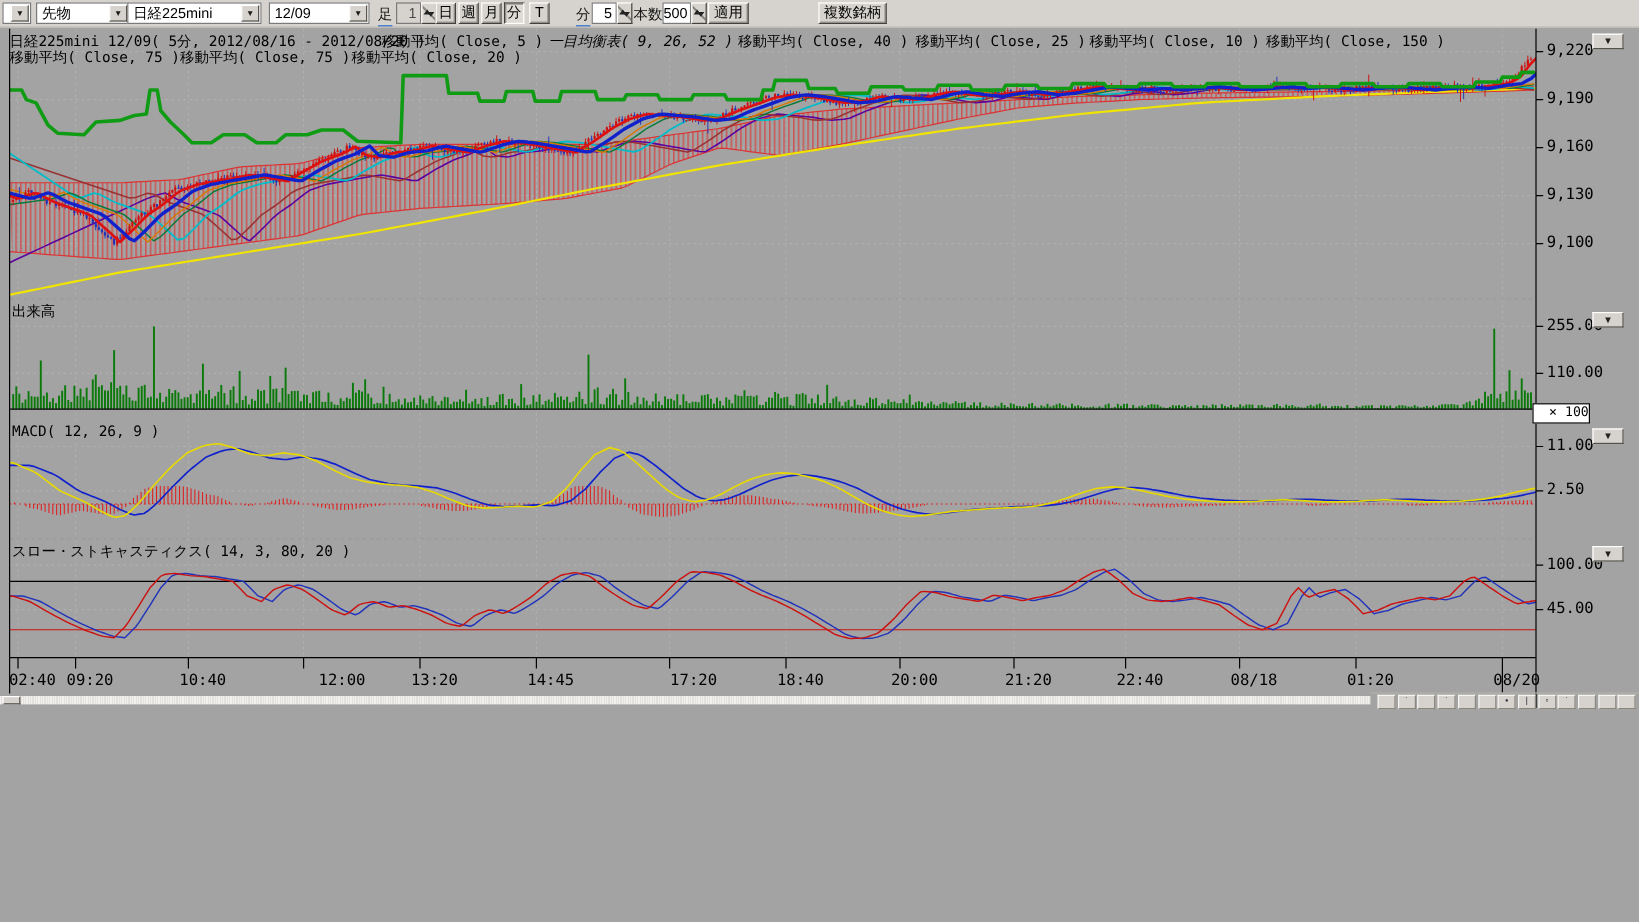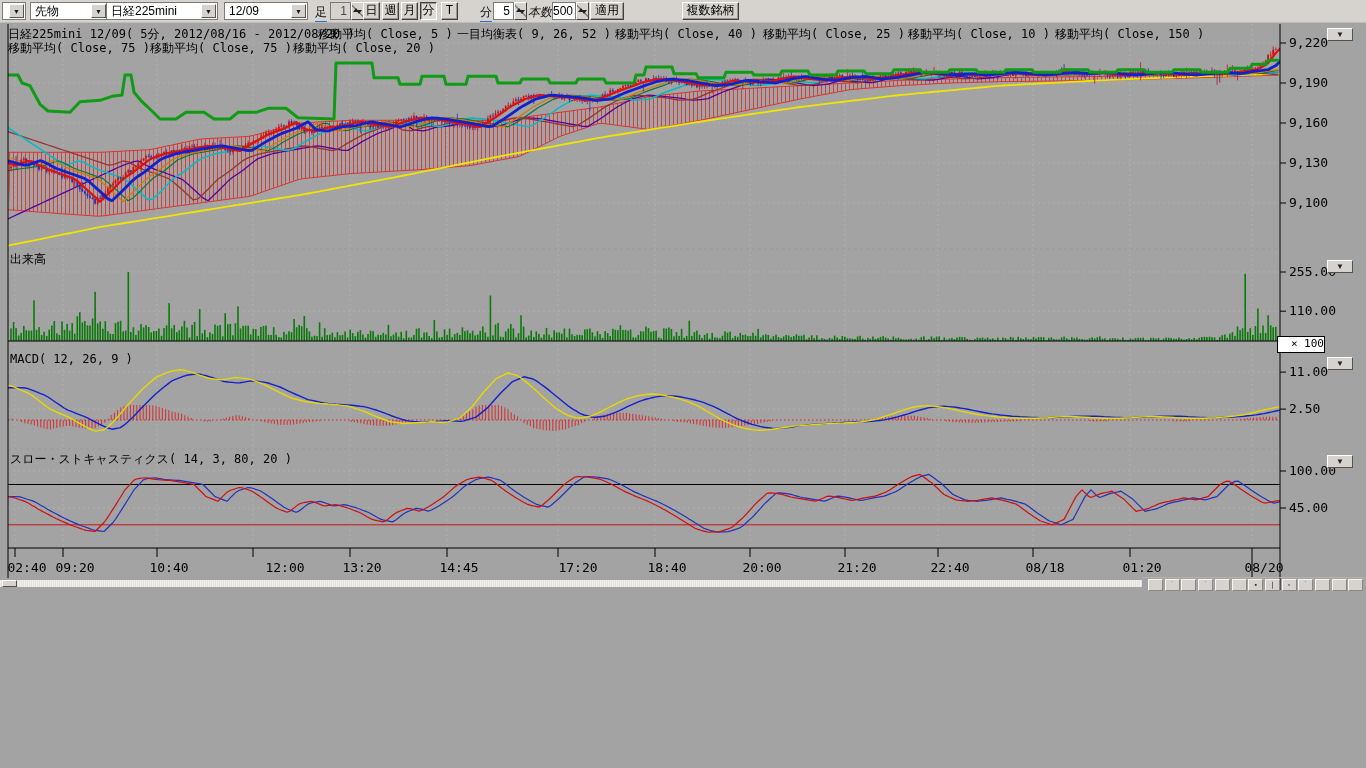--- a/index.html
+++ b/index.html
@@ -1953,37 +1953,37 @@
         <div class="tbtn" style="left: 382px; width: 17px;">週</div>
         <div class="tbtn" style="left: 401px; width: 17px;">月</div>
         <div class="tbtn pressed" style="left: 420px; width: 17px;">分</div>
         <div class="tbtn" style="left: 441px; width: 17px;">T</div>
       </div>
     <span class="tlabel acc" style="left:480px;">分</span>
     <div class="spin" style="left:493px;width:34px;">
       <div class="field" style="width:21px;">5</div>
       <div class="ud"></div>
     </div>
-    <span class="tlabel" style="left:528px;font-style:italic;">本数</span>
+    <span class="tlabel" style="left:528px;">本数</span>
     <div class="spin" style="left:552px;width:37px;">
       <div class="field" style="width:24px;">500</div>
       <div class="ud"></div>
     </div>
     <div class="tbtn" style="left:590px;width:34px;">適用</div>
     <div class="tbtn" style="left:682px;width:57px;">複数銘柄</div>
   </div>
 
   <div id="overlay">
     <div class="plabel" style="left:10px;top:251px;">出来高</div>
     <div class="plabel" style="left:10px;top:352px;">MACD( 12, 26, 9 )</div>
     <div class="plabel" style="left:10px;top:451px;">スロー・ストキャスティクス( 14, 3, 80, 20 )</div>
     <div class="mult">× 100</div>
   <div class="legend" style="left: 8px; top: 26px;">日経225mini 12/09( 5分, 2012/08/16 - 2012/08/20 )</div>
       <div class="legend" style="left: 318px; top: 26px;">移動平均( Close, 5 )</div>
-      <div class="legend" style="left: 457px; top: 26px;">一目均衡表( 9, 26, 52 )</div>
+      <div class="legend" style="left: 457px; top: 26px; font-style: italic;">一目均衡表( 9, 26, 52 )</div>
       <div class="legend" style="left: 615px; top: 26px;">移動平均( Close, 40 )</div>
       <div class="legend" style="left: 763px; top: 26px;">移動平均( Close, 25 )</div>
       <div class="legend" style="left: 908px; top: 26px;">移動平均( Close, 10 )</div>
       <div class="legend" style="left: 1055px; top: 26px;">移動平均( Close, 150 )</div>
       <div class="legend" style="left: 8px; top: 40px;">移動平均( Close, 75 )</div>
       <div class="legend" style="left: 150px; top: 40px;">移動平均( Close, 75 )</div>
       <div class="legend" style="left: 293px; top: 40px;">移動平均( Close, 20 )</div>
       <div class="ylab" style="top: 35px;">9,220</div>
       <div class="ylab" style="top: 75px;">9,190</div>
       <div class="ylab" style="top: 115px;">9,160</div>

